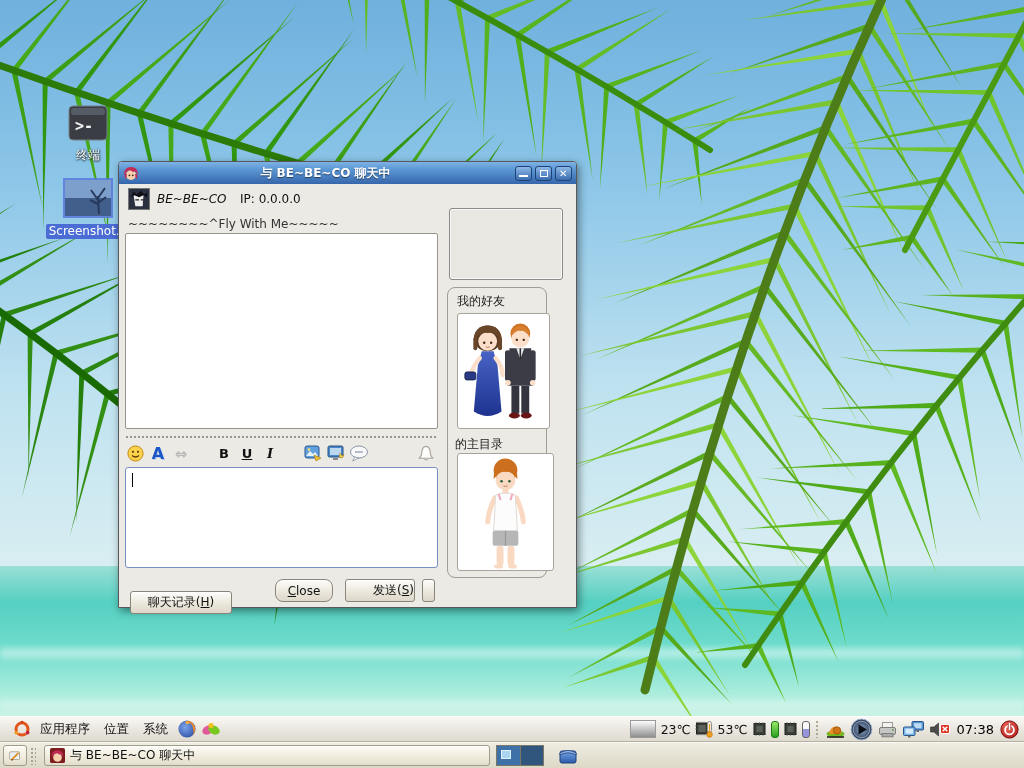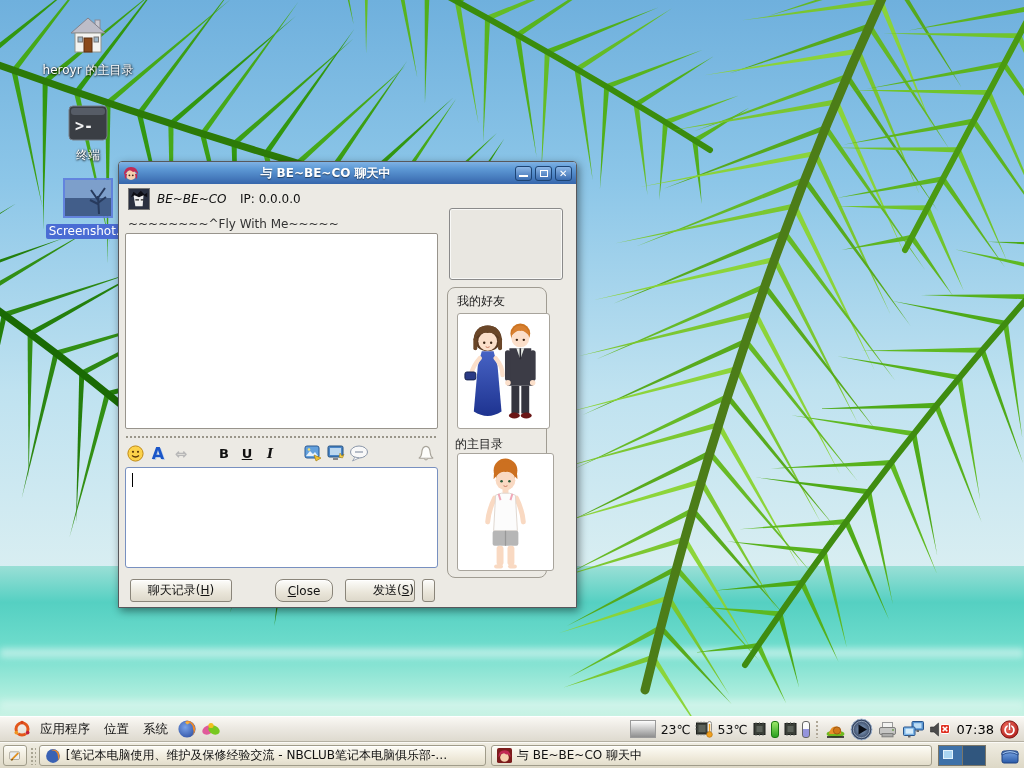--- a/index.html
+++ b/index.html
@@ -314,31 +314,20 @@
       <polygon points="958.2675916507955,147.27898252503377 958.1738483492046,152.47813747496622 836.2081627692589,147.6786140356108" fill="#70c426" opacity="0.97"></polygon>
       <polygon points="940.7000031870641,180.31402726723945 944.9582368129356,177.32949273276057 1004.639974650885,267.01141124295884" fill="#5cb41a" opacity="0.97"></polygon>
       <polygon points="942.3633453839589,176.26382059355353 943.2948946160409,181.3796994064465 836.8773080634408,198.11450180585967" fill="#5cb41a" opacity="0.97"></polygon>
       <polygon points="924.9719694968829,208.97887638465573 929.7337905031171,206.88960361534436 963.7061755025145,290.78980999183455" fill="#70c426" opacity="0.97"></polygon>
       <polygon points="927.3990024679672,205.3346491248913 927.3067575320329,210.53383087510878 836.8872436727574,206.32918035250594" fill="#70c426" opacity="0.97"></polygon>
       <polygon points="909.663308427147,238.70887380165402 913.9206915728529,235.7231261983461 952.8446679513764,295.7530767538484" fill="#5cb41a" opacity="0.97"></polygon>
       <polygon points="911.3254966343937,234.65819339865624 912.2585033656061,239.7738066013439 841.4546513423488,250.04441707397802" fill="#5cb41a" opacity="0.97"></polygon>
       <path d="M1070,-60 Q990,90 905,250" stroke="#4a9a12" stroke-width="6" fill="none" stroke-linecap="round"></path>
     </svg>
 
-  <div class="dicon" style="left:28px;top:14px;">
-    <svg class="art" width="42" height="42" viewBox="0 0 42 42">
-      <rect x="28" y="6" width="5" height="9" fill="#c9c9d2" stroke="#8a8a94"></rect>
-      <polygon points="4,19 21,4 38,19" fill="#bdbdc8" stroke="#82828c"></polygon>
-      <rect x="8" y="19" width="26" height="19" fill="#f3f3f0" stroke="#94948c"></rect>
-      <rect x="17" y="24" width="8" height="14" fill="#8a4a1c" stroke="#5c2f0e"></rect>
-      <rect x="11" y="23" width="4.5" height="5" fill="#9db6c8" stroke="#777"></rect>
-      <rect x="27" y="23" width="4.5" height="5" fill="#9db6c8" stroke="#777"></rect>
-    </svg>
-    <div class="dlabel">heroyr 的主目录</div>
-  </div>
 
   <div class="dicon" style="left:28px;top:105px;">
     <svg class="art" width="40" height="36" viewBox="0 0 40 36">
       <rect x="1" y="1" width="38" height="34" rx="4" fill="#3a3e44" stroke="#777e88"></rect>
       <rect x="3" y="3" width="34" height="7" rx="3" fill="#565c66"></rect>
       <text x="7" y="26" font-family="DejaVu Sans Mono,monospace" font-size="15" font-weight="bold" fill="#f2f2f2">&gt;-</text>
     </svg>
     <div class="dlabel">终端</div>
   </div>
 
@@ -443,21 +432,21 @@
           </svg>
         </span>
       </div>
 
       <div class="inputbox">
         <span class="caret"></span>
         <span></span>
       </div>
 
       <div class="btnrow">
-        <button class="gbtn" style="left:5px;width:102px;"><span>聊天记录(</span><span class="mn">H</span><span>)</span></button>
+        <button class="gbtn" style="left:5px;width:102px;margin-top:12px;"><span>聊天记录(</span><span class="mn">H</span><span>)</span></button>
         <button class="gbtn" style="left:150px;width:58px;border-radius:8px;"><span></span><span class="mn">C</span><span>lose</span></button>
         <button class="gbtn" style="left:220px;width:70px;text-align:right;"><span>发送(</span><span class="mn">S</span><span>)</span></button>
         <button class="gbtn" style="left:297px;width:13px;"></button>
       </div>
 
       <div class="sidecol">
         <div class="displaybox"></div>
         <div class="groupbox">
           <div class="gblabel" style="top:5px;">我的好友</div>
           <div class="imgbox" style="left:9px;top:25px;width:93px;height:116px;">
@@ -660,27 +649,20 @@
     <span class="taskbtn deskbtn">
       <svg width="16" height="16" viewBox="0 0 16 16">
         <rect x="1" y="2.5" width="13" height="10" rx="1" fill="#fff" stroke="#8a867a"></rect>
         <rect x="2.5" y="4" width="10" height="7" fill="#e8eef4"></rect>
         <path d="M4,12.5 L12,4.5" stroke="#e09020" stroke-width="2.4" stroke-linecap="round"></path>
         <path d="M3.2,13.4 L4.8,12.9" stroke="#6a4a10" stroke-width="1.4" stroke-linecap="round"></path>
       </svg>
     </span>
     <span class="tdots"></span>
 
-    <span class="taskbtn" style="width:452px;">
-      <svg width="16" height="16" viewBox="0 0 20 20">
-        <circle cx="10" cy="10" r="8.6" fill="#3a62b4"></circle>
-        <path d="M10,1.8 A8.2,8.2 0 0 1 18.2,10 A8.2,8.2 0 0 1 15,16.5 A6,6 0 0 0 16,10 A6.5,6.5 0 0 0 8,3.2 Z" fill="#f08a28"></path>
-      </svg>
-      <span class="tktxt">[笔记本电脑使用、维护及保修经验交流 - NBCLUB笔记本电脑俱乐部-…</span>
-    </span>
 
     <span class="taskbtn" style="width:446px;margin-left:5px;">
       <svg width="15" height="15" viewBox="0 0 16 16">
         <rect width="16" height="16" rx="2" fill="#7c1c1c"></rect>
         <circle cx="8" cy="10" r="4.6" fill="#f6cfae"></circle>
         <path d="M1.5,10 Q1.5,2.5 8,2.5 Q14.5,2.5 14.5,10 Q12.5,5.5 9.8,7 Q6,3.5 3.2,8 Z" fill="#c22a54"></path>
       </svg>
       <span class="tktxt">与 BE~BE~CO 聊天中</span>
     </span>
 

